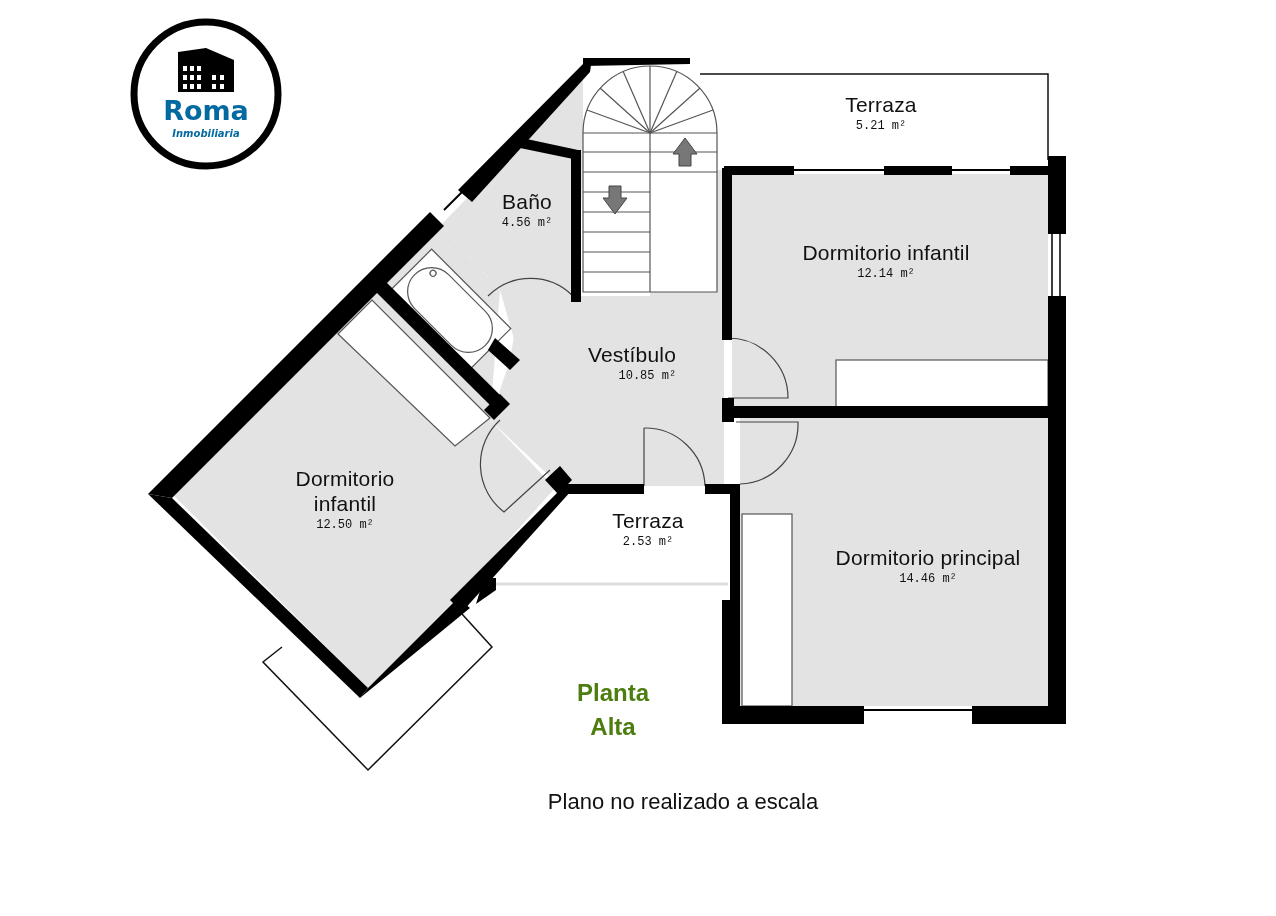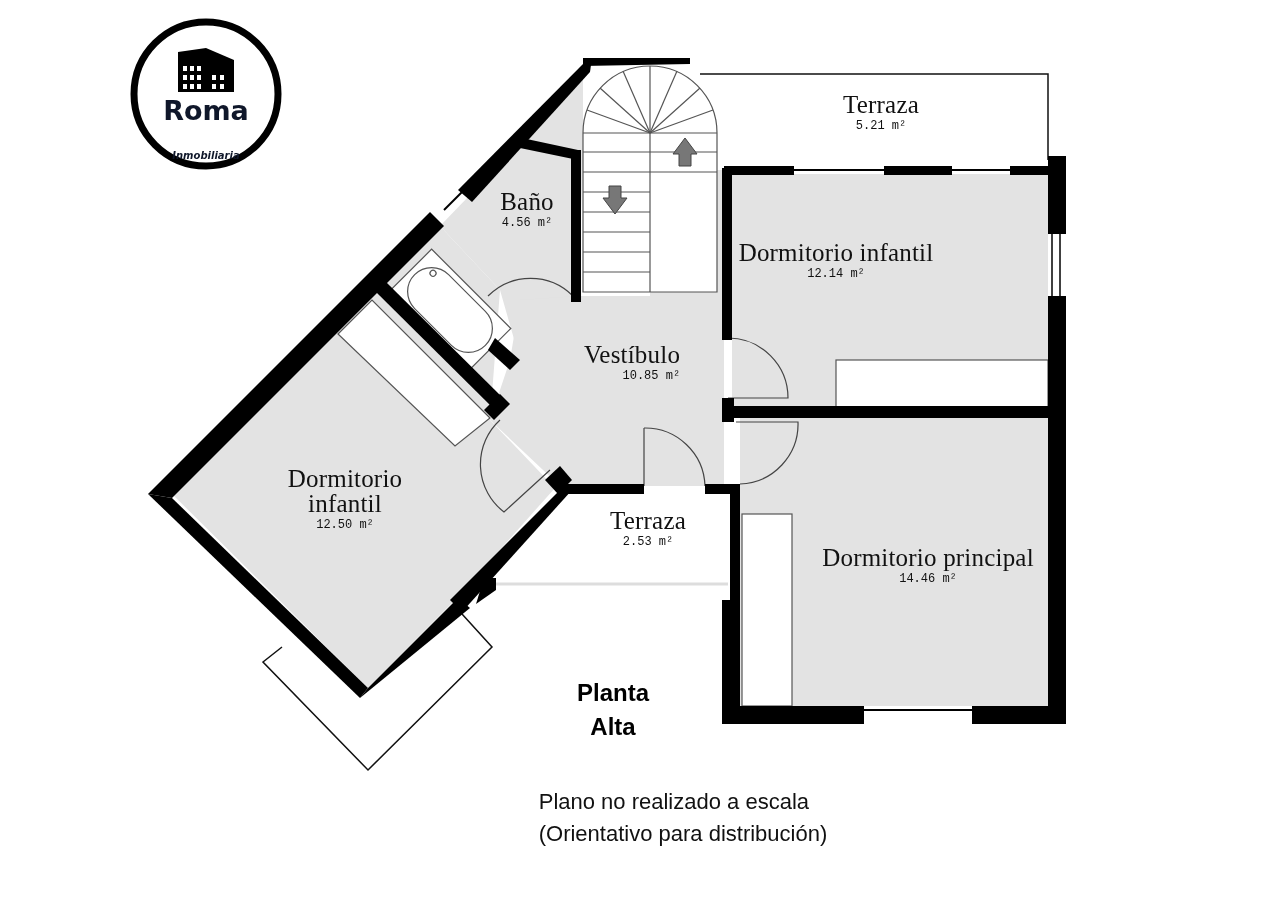--- a/index.html
+++ b/index.html
@@ -4,28 +4,28 @@
 <style>
   html, body { margin: 0; padding: 0; background: #ffffff; }
   body { width: 1276px; height: 916px; position: relative; overflow: hidden; font-family: "DejaVu Sans", sans-serif; }
   #plan { position: absolute; left: 0; top: 0; width: 1276px; height: 916px; }
   .room-fill { fill: #e3e3e3; }
   .wall { fill: #000; }
   .thin { fill: none; stroke: #555; stroke-width: 1.2; }
   .thin-dark { fill: none; stroke: #111; stroke-width: 1.5; }
   .white-fill { fill: #ffffff; stroke: #555; stroke-width: 1.2; }
   .label { position: absolute; text-align: center; color: #111; white-space: nowrap; transform: translateX(-50%); }
-  .room-name { font-size: 25px; line-height: 25px; font-family: Liberation Serif, serif; letter-spacing: 0.2px; }
+  .room-name { font-size: 21px; line-height: 25px; font-family: Liberation Sans, sans-serif; letter-spacing: 0.2px; }
   .room-area { font-size: 12px; line-height: 18px; font-family: Liberation Mono, monospace; }
-  .plan-title { position: absolute; left: 613px; top: 676px; transform: translateX(-50%); text-align: center; font-family: "Liberation Sans", sans-serif; font-weight: bold; font-size: 24px; line-height: 34px; color: #000000; }
+  .plan-title { position: absolute; left: 613px; top: 676px; transform: translateX(-50%); text-align: center; font-family: "Liberation Sans", sans-serif; font-weight: bold; font-size: 24px; line-height: 34px; color: #4d7c0f; }
   .note { position: absolute; left: 683px; top: 786px; transform: translateX(-50%); text-align: left; font-family: "Liberation Sans", sans-serif; font-size: 22px; line-height: 32px; color: #111; white-space: nowrap; }
   .logo { position: absolute; left: 128px; top: 16px; width: 156px; height: 156px; }
-  .logo-text { position: absolute; left: 206px; transform: translateX(-50%); text-align: center; font-family: "DejaVu Sans", sans-serif; color: #0f172a; white-space: nowrap; }
+  .logo-text { position: absolute; left: 206px; transform: translateX(-50%); text-align: center; font-family: "DejaVu Sans", sans-serif; color: #0369a1; white-space: nowrap; }
   .logo-name { top: 96px; font-size: 27px; font-weight: bold; line-height: 30px; }
-  .logo-sub { top: 128px; font-size: 10px; font-weight: bold; font-style: italic; line-height: 12px; margin-top: 22px; }
+  .logo-sub { top: 128px; font-size: 10px; font-weight: bold; font-style: italic; line-height: 12px; }
 </style>
 </head>
 <body>
 
 <svg id="plan" viewBox="0 0 1276 916" xmlns="http://www.w3.org/2000/svg">
 
   <g>
 
     <polygon class="room-fill" points="172,494 440,226 500,290 490,420 555,488 455,600 368,688"></polygon>
 
@@ -181,21 +181,21 @@
 <div class="label" style="left:881px; top:92px;">
   <div class="room-name">Terraza</div>
   <div class="room-area">5.21 m²</div>
 </div>
 
 <div class="label" style="left:527px; top:189px;">
   <div class="room-name">Baño</div>
   <div class="room-area">4.56 m²</div>
 </div>
 
-<div class="label" style="left:836px; top:240px;">
+<div class="label" style="left:886px; top:240px;">
   <div class="room-name">Dormitorio infantil</div>
   <div class="room-area">12.14 m²</div>
 </div>
 
 <div class="label" style="left:632px; top:342px;text-align:right;">
   <div class="room-name">Vestíbulo</div>
   <div class="room-area">10.85 m²</div>
 </div>
 
 <div class="label" style="left:345px; top:466px;">
@@ -214,14 +214,13 @@
   <div class="room-area">14.46 m²</div>
 </div>
 
 <div class="plan-title">
   <div>Planta</div>
   <div>Alta</div>
 </div>
 
 <div class="note">
   <div>Plano no realizado a escala</div>
-  <div>(Orientativo para distribución)</div>
 </div>
 
 </body></html>

